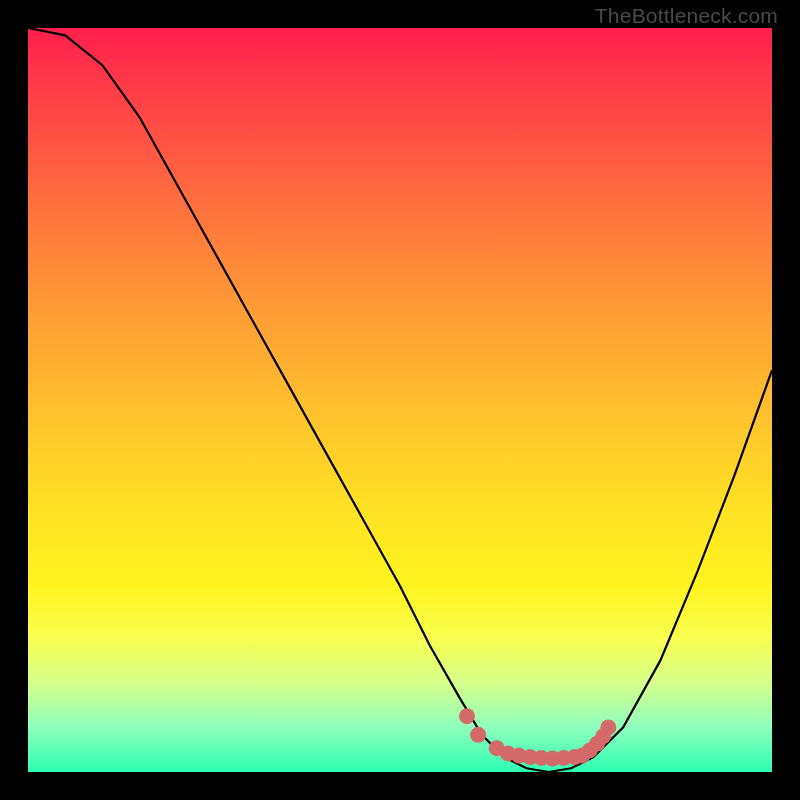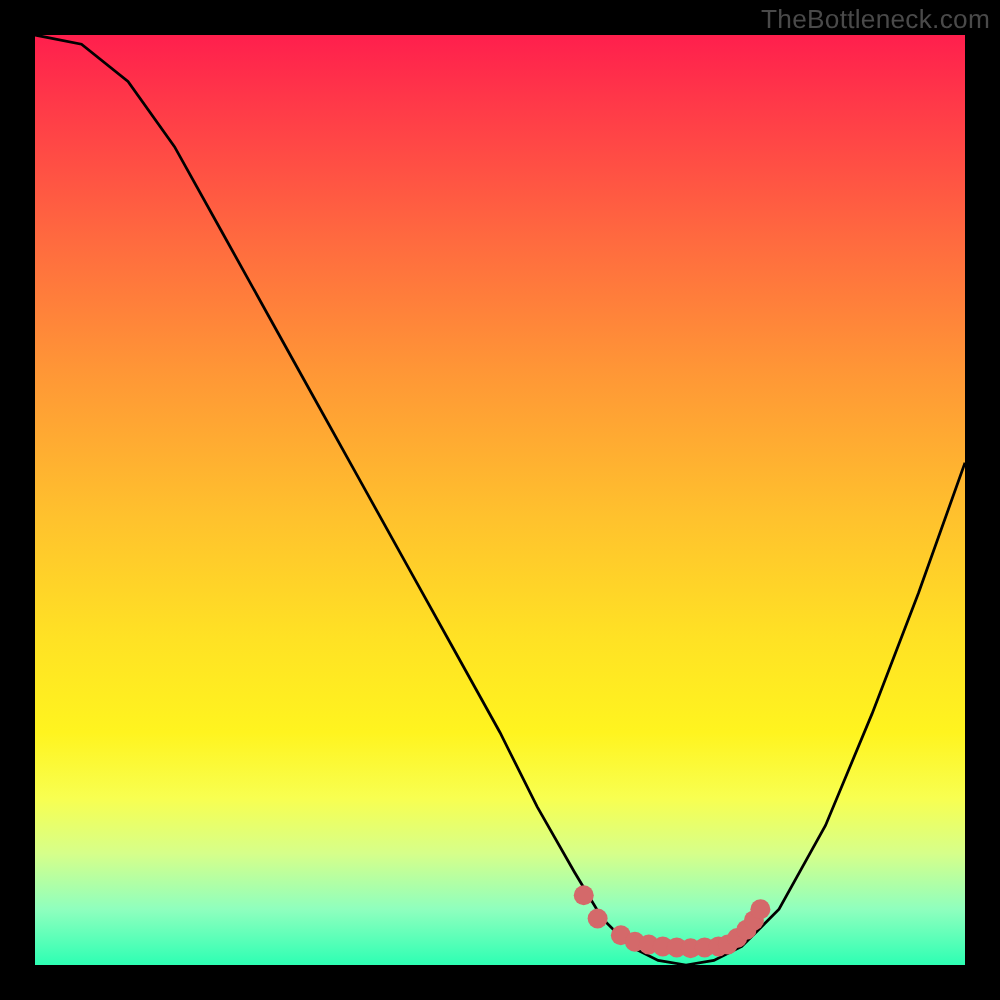--- a/index.html
+++ b/index.html
@@ -8,21 +8,21 @@
     background: #000;
     width: 800px;
     height: 800px;
     overflow: hidden;
     position: relative;
     font-family: Arial, Helvetica, sans-serif;
   }
   .watermark {
     position: absolute;
     top: 4px;
-    right: 8px;
+    right: 22px;
     color: #4a4a4a;
     font-size: 21px;
     font-weight: 500;
     z-index: 3;
     pointer-events: none;
     letter-spacing: 0.2px;
   }
   .frame {
     position: absolute;
     top: 28px;

